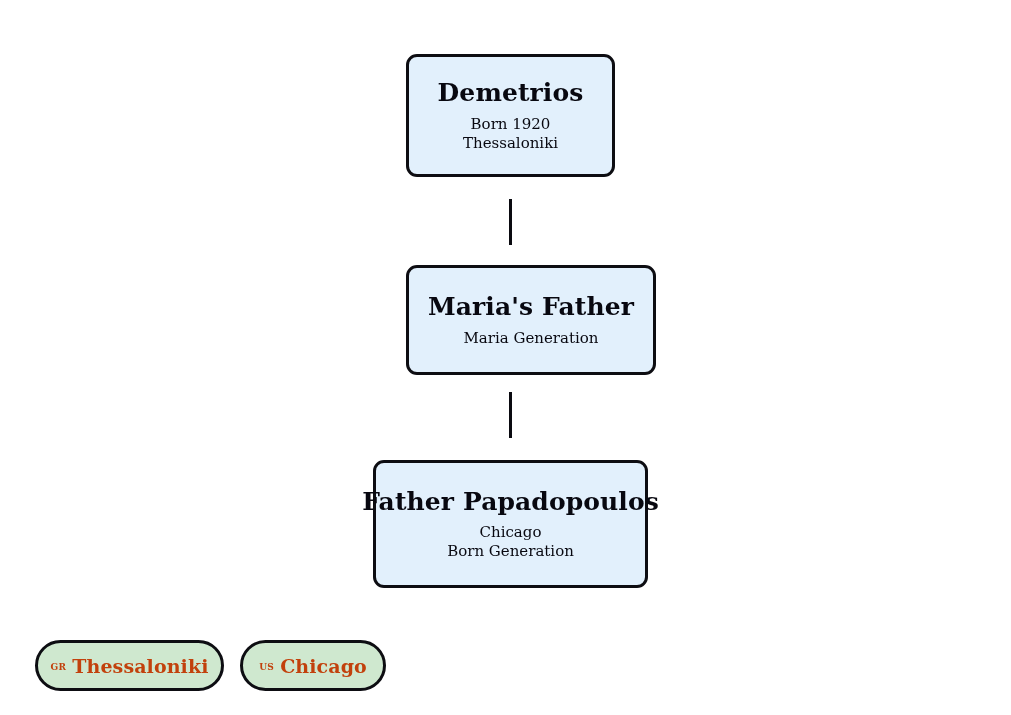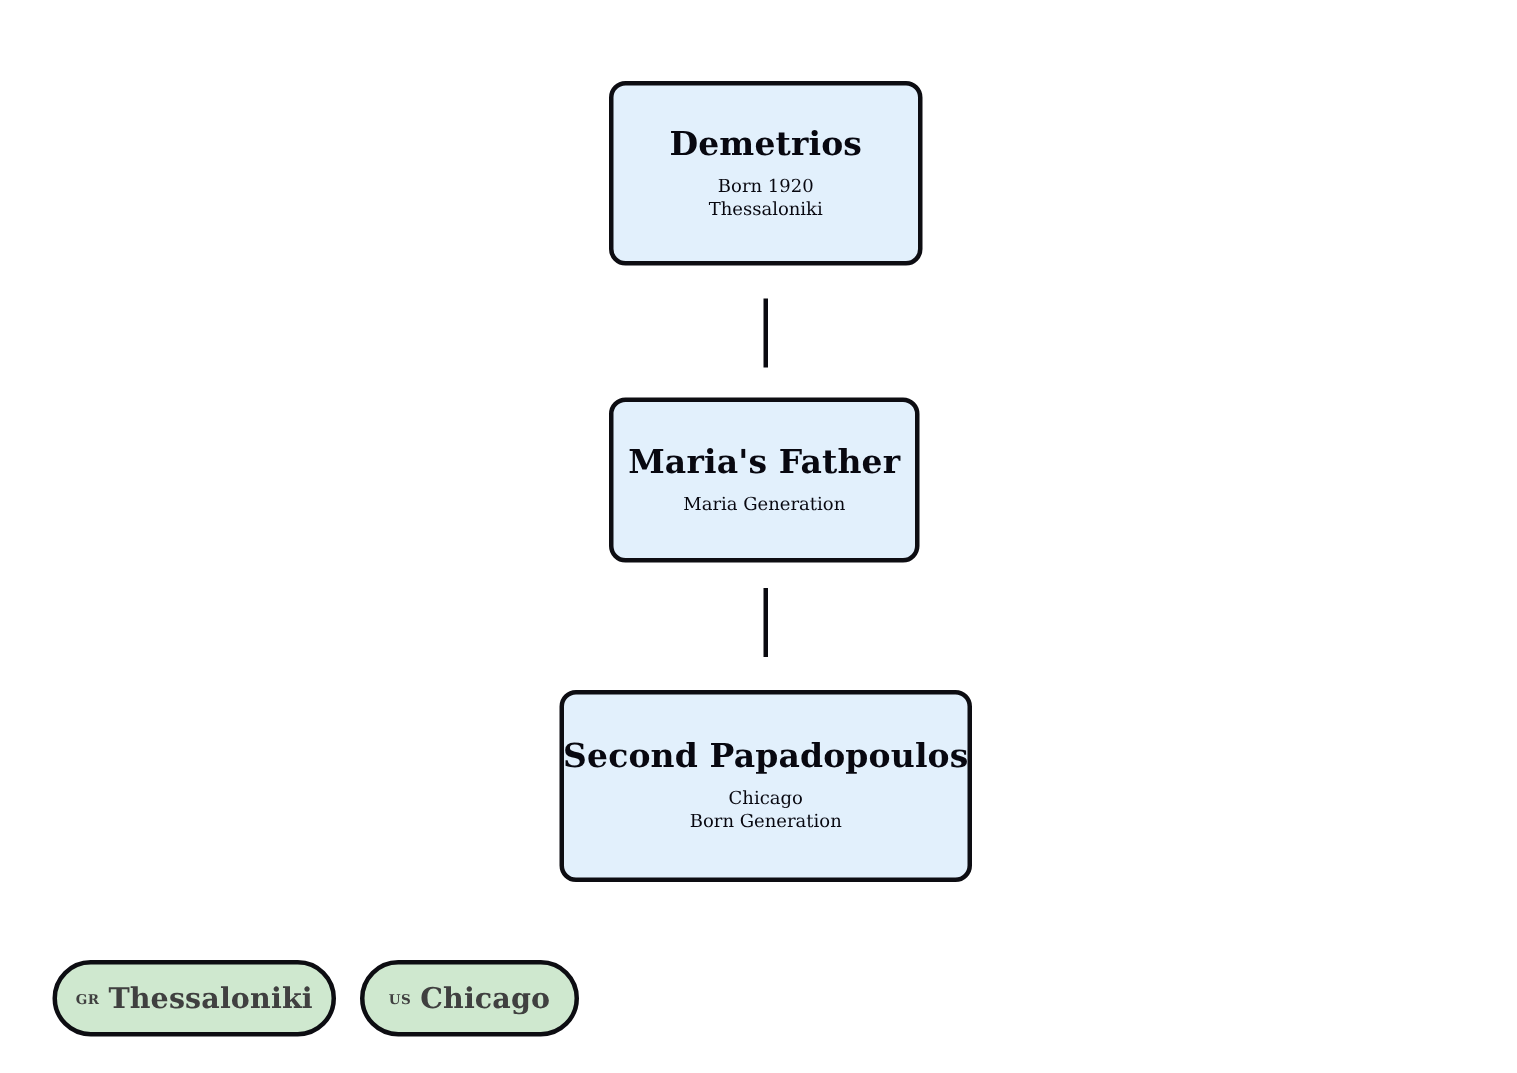--- a/index.html
+++ b/index.html
@@ -31,47 +31,47 @@
     flex-direction: column;
     align-items: center;
     justify-content: center;
     text-align: center;
     color: #080810;
     padding: 6px 10px;
   }
 
   .node-title {
     font-weight: bold;
-    font-size: 22px;
+    font-size: 25px;
     line-height: 1.18;
     letter-spacing: 0.1px;
     white-space: nowrap;
   }
 
   .node-lines {
     margin-top: 7px;
-    font-size: 12px;
+    font-size: 15px;
     line-height: 1.27;
     font-weight: normal;
   }
   .node-line {
     white-space: nowrap;
   }
 
   
   #node-demetrios {
     left: 406px;
     top: 54px;
     width: 209px;
     height: 123px;
   }
   #node-marias-father {
     left: 406px;
     top: 265px;
-    width: 207px;
+    width: 250px;
     height: 110px;
   }
   #node-maria {
     left: 373px;
     top: 460px;
     width: 275px;
     height: 128px;
   }
 
   
@@ -95,21 +95,21 @@
   .badge {
     position: absolute;
     box-sizing: border-box;
     background: #cfe8cf;
     border: 3px solid #0d0d12;
     border-radius: 999px;
     display: flex;
     align-items: center;
     justify-content: center;
     gap: 6px;
-    color: #404040;
+    color: #c2410c;
     padding: 0 18px;
   }
   .badge-code {
     font-size: 13px;
     font-weight: bold;
     font-variant: small-caps;
     text-transform: lowercase;
     letter-spacing: 0.3px;
   }
   .badge-label {
@@ -150,21 +150,21 @@
   <div class="node" id="node-marias-father">
     <div class="node-title">Maria's Father</div>
     <div class="node-lines">
       <div class="node-line">Maria Generation</div>
     </div>
   </div>
 
   <div class="connector" id="connector-2"></div>
 
   <div class="node" id="node-maria">
-    <div class="node-title">Second Papadopoulos</div>
+    <div class="node-title">Father Papadopoulos</div>
     <div class="node-lines">
       <div class="node-line">Chicago</div>
       <div class="node-line">Born Generation</div>
     </div>
   </div>
 
   <div class="badge" id="badge-thessaloniki">
     <span class="badge-code">GR</span>
     <span class="badge-label">Thessaloniki</span>
   </div>

